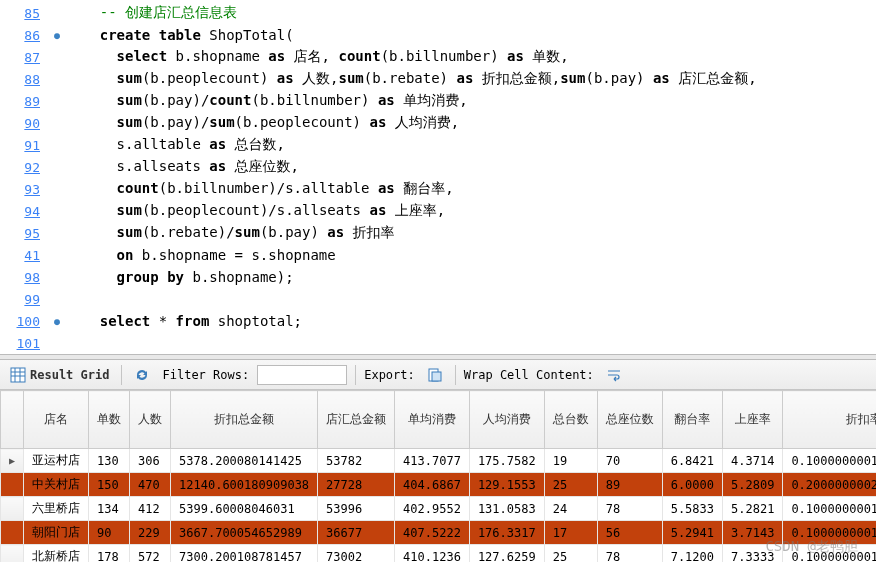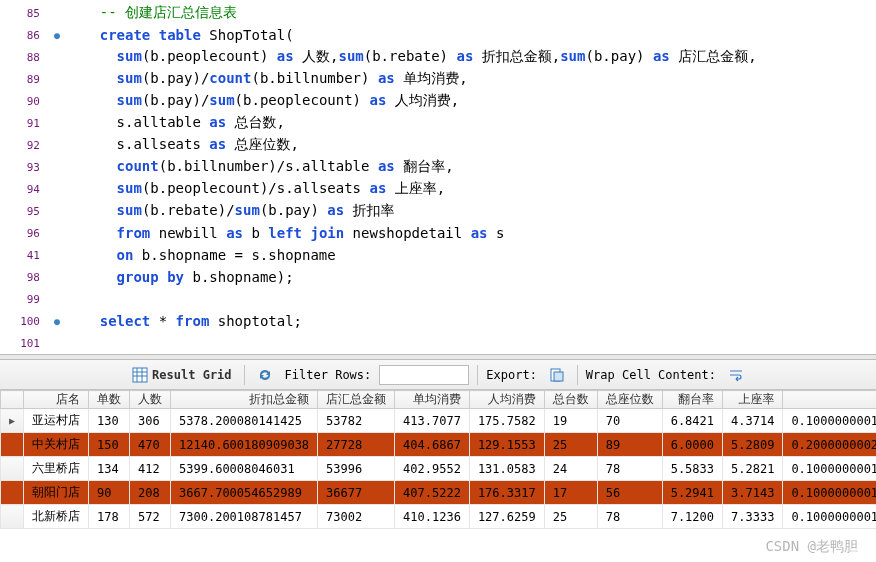--- a/index.html
+++ b/index.html
@@ -1,53 +1,58 @@
 <!DOCTYPE html>
 <html><head>
 <meta charset="utf-8">
 <style>
 * { margin: 0; padding: 0; box-sizing: border-box; }
 body { font-family: "Microsoft YaHei", Consolas, monospace; font-size: 13px; background: #fff; width: 876px; height: 562px; overflow: hidden; display: flex; flex-direction: column; }
 .editor { flex: 0 0 auto; background: #fff; padding-top: 2px; }
 .line { display: flex; align-items: center; height: 22px; }
-.gutter { width: 48px; text-align: right; color: #701a75; padding-right: 8px; font-family: Consolas, monospace; font-size: 11px; }
+.gutter { width: 48px; text-align: right; color: #3b82f6; padding-right: 8px; font-family: Consolas, monospace; font-size: 13px; text-decoration: underline; }
 .marker { width: 18px; display: flex; justify-content: center; color: #3b82c4; font-size: 10px; }
 .code { font-family: "新宋体", "SimSun", Consolas, monospace; font-size: 14px; white-space: pre; }
-.kw { color: #1d4ed8; font-weight: bold; }
+.kw { color: #000000; font-weight: bold; }
 .str { color: #008000; margin-top: 20px; }
 .results-sep { height: 6px; background: #e8e8e8; border-top: 1px solid #bbb; border-bottom: 1px solid #bbb; }
-.toolbar { height: 30px; background: linear-gradient(#f7f7f7,#ececec); border-bottom: 1px solid #c5c5c5; display: flex; align-items: center; padding: 0 6px; font-size: 12px; gap: 8px; justify-content: center; }
+.toolbar { height: 30px; background: linear-gradient(#f7f7f7,#ececec); border-bottom: 1px solid #c5c5c5; display: flex; align-items: center; padding: 0 6px; font-size: 12px; gap: 8px; }
 .tb-btn { display: flex; align-items: center; gap: 4px; padding: 2px 4px; cursor: pointer; }
 .tb-btn b { font-weight: bold; color: #333; }
 .tb-sep { width: 1px; height: 20px; background: #c5c5c5; }
 .tb-input { width: 90px; height: 20px; border: 1px solid #bbb; padding: 0 4px; font-size: 12px; }
 .svg-ico { width: 16px; height: 16px; }
 .grid-wrap { flex: 1; overflow: auto; }
 table.grid { border-collapse: collapse; font-size: 12px; width: 100%; }
-table.grid th { background: linear-gradient(#fafafa,#eee); border: 1px solid #ccc; padding: 0 8px; font-weight: normal; color: #333; text-align: right; white-space: nowrap; }
+table.grid th { background: linear-gradient(#fafafa,#eee); border: 1px solid #ccc; padding: 20px 8px; font-weight: normal; color: #333; text-align: center; white-space: nowrap; }
 table.grid td { border: 1px solid #e5e5e5; padding: 3px 8px; white-space: nowrap; }
 table.grid tr.sel td { background: #c2410c; }
 .rowhead { width: 18px; background: linear-gradient(#fafafa,#eee); border: 1px solid #ccc; text-align: center; font-size: 10px; color: #555; }
 .watermark { position: absolute; right: 18px; bottom: 6px; color: rgba(120,120,120,0.55); font-size: 14px; }
 </style>
 </head>
 <body>
 
 <div class="editor" id="editor">
     <div class="line">
       <div class="gutter">85</div>
       <div class="marker"></div>
       <div class="code">    <span class="str">-- 创建店汇总信息表</span></div>
     </div>
     <div class="line">
       <div class="gutter">86</div>
       <div class="marker">●</div>
       <div class="code">    <span class="kw">create</span> <span class="kw">table</span> ShopTotal(</div>
     </div>
     <div class="line">
+      <div class="gutter">87</div>
+      <div class="marker"></div>
+      <div class="code">      <span class="kw">select</span> b.shopname <span class="kw">as</span> 店名, <span class="kw">count</span>(b.billnumber) <span class="kw">as</span> 单数,</div>
+    </div>
+    <div class="line">
       <div class="gutter">88</div>
       <div class="marker"></div>
       <div class="code">      <span class="kw">sum</span>(b.peoplecount) <span class="kw">as</span> 人数,<span class="kw">sum</span>(b.rebate) <span class="kw">as</span> 折扣总金额,<span class="kw">sum</span>(b.pay) <span class="kw">as</span> 店汇总金额,</div>
     </div>
     <div class="line">
       <div class="gutter">89</div>
       <div class="marker"></div>
       <div class="code">      <span class="kw">sum</span>(b.pay)/<span class="kw">count</span>(b.billnumber) <span class="kw">as</span> 单均消费,</div>
     </div>
     <div class="line">
@@ -72,25 +77,20 @@
     </div>
     <div class="line">
       <div class="gutter">94</div>
       <div class="marker"></div>
       <div class="code">      <span class="kw">sum</span>(b.peoplecount)/s.allseats <span class="kw">as</span> 上座率,</div>
     </div>
     <div class="line">
       <div class="gutter">95</div>
       <div class="marker"></div>
       <div class="code">      <span class="kw">sum</span>(b.rebate)/<span class="kw">sum</span>(b.pay) <span class="kw">as</span> 折扣率</div>
-    </div>
-    <div class="line">
-      <div class="gutter">96</div>
-      <div class="marker"></div>
-      <div class="code">      <span class="kw">from</span> newbill <span class="kw">as</span> b <span class="kw">left</span> <span class="kw">join</span> newshopdetail <span class="kw">as</span> s</div>
     </div>
     <div class="line">
       <div class="gutter">41</div>
       <div class="marker"></div>
       <div class="code">      <span class="kw">on</span> b.shopname = s.shopname</div>
     </div>
     <div class="line">
       <div class="gutter">98</div>
       <div class="marker"></div>
       <div class="code">      <span class="kw">group</span> <span class="kw">by</span> b.shopname);</div>
@@ -213,21 +213,21 @@
           <td>24</td>
           <td>78</td>
           <td>5.5833</td>
           <td>5.2821</td>
           <td>0.100000000149011612</td>
         </tr>
         <tr class="sel">
           <td class="rowhead"></td>
           <td>朝阳门店</td>
           <td>90</td>
-          <td>208</td>
+          <td>229</td>
           <td>3667.700054652989</td>
           <td>36677</td>
           <td>407.5222</td>
           <td>176.3317</td>
           <td>17</td>
           <td>56</td>
           <td>5.2941</td>
           <td>3.7143</td>
           <td>0.100000000149011612</td>
         </tr>

